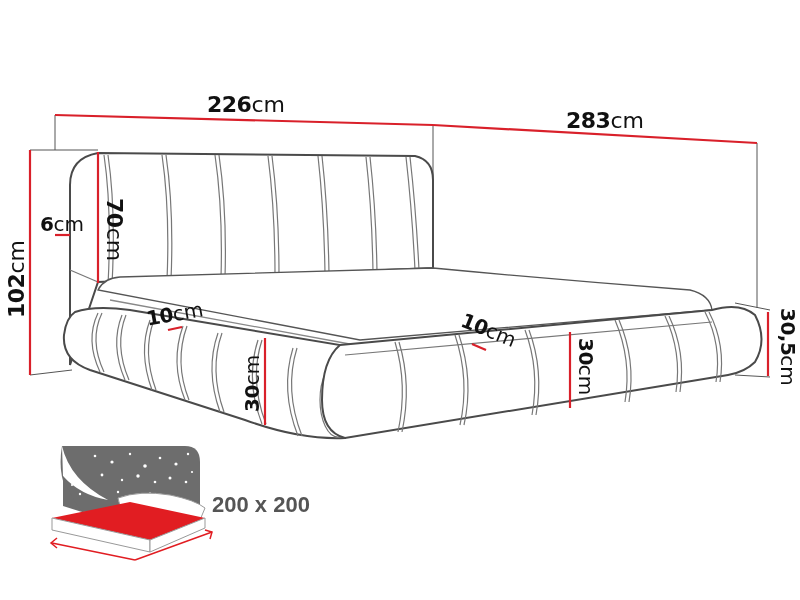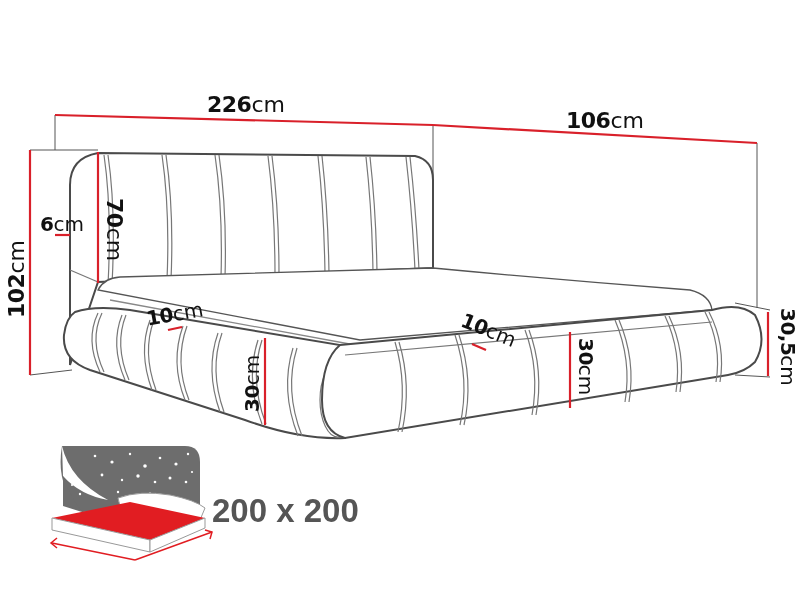--- a/index.html
+++ b/index.html
@@ -3,21 +3,21 @@
 <meta charset="utf-8">
 <style>
   html, body { margin: 0; padding: 0; background: #ffffff; }
   body { width: 800px; height: 600px; position: relative; overflow: hidden; font-family: "DejaVu Sans", "Liberation Sans", sans-serif; }
   svg.main { position: absolute; left: 0; top: 0; }
   .lbl { position: absolute; color: #111; white-space: nowrap; line-height: 1; }
   .num { font-weight: 700; font-size: 22px; letter-spacing: -0.5px; }
   .unit { font-weight: 400; font-size: 22px; }
   .rot-cw { transform-origin: 0 0; transform: rotate(90deg); }
   .rot-ccw { transform-origin: 0 0; transform: rotate(-90deg); }
-  .size-label { position: absolute; left: 212px; top: 492px; font-family: "Liberation Sans", sans-serif; font-weight: 700; font-size: 33px; color: #555; }
+  .size-label { position: absolute; left: 212px; top: 492px; font-family: "Liberation Sans", sans-serif; font-weight: 700; font-size: 22px; color: #555; }
 </style>
 </head>
 <body>
 
 <svg class="main" width="800" height="600" viewBox="0 0 800 600" xmlns="http://www.w3.org/2000/svg">
 
   <g stroke="#555" stroke-width="1" fill="none">
     <line x1="55" y1="115" x2="55" y2="150"></line>
     <line x1="433" y1="125" x2="433" y2="268"></line>
     <line x1="757" y1="143" x2="757" y2="308"></line>
@@ -141,21 +141,21 @@
       <polyline points="57,538 51,543 57,548"></polyline>
       <polyline points="205,530 212,532 210,539"></polyline>
     </g>
   </g>
 </svg>
 
 <div class="lbl" style="left:207px; top:94px;">
   <span class="num">226</span><span class="unit">cm</span>
 </div>
 <div class="lbl" style="left:566px; top:110px;">
-  <span class="num">106</span><span class="unit">cm</span>
+  <span class="num">283</span><span class="unit">cm</span>
 </div>
 <div class="lbl rot-ccw" style="left:6px; top:318px;">
   <span class="num">102</span><span class="unit">cm</span>
 </div>
 <div class="lbl" style="left:40px; top:214px;text-align:center;">
   <span class="num" style="font-size:20px">6</span><span class="unit" style="font-size:20px">cm</span>
 </div>
 <div class="lbl rot-cw" style="left:125px; top:198px;">
   <span class="num">70</span><span class="unit">cm</span>
 </div>

